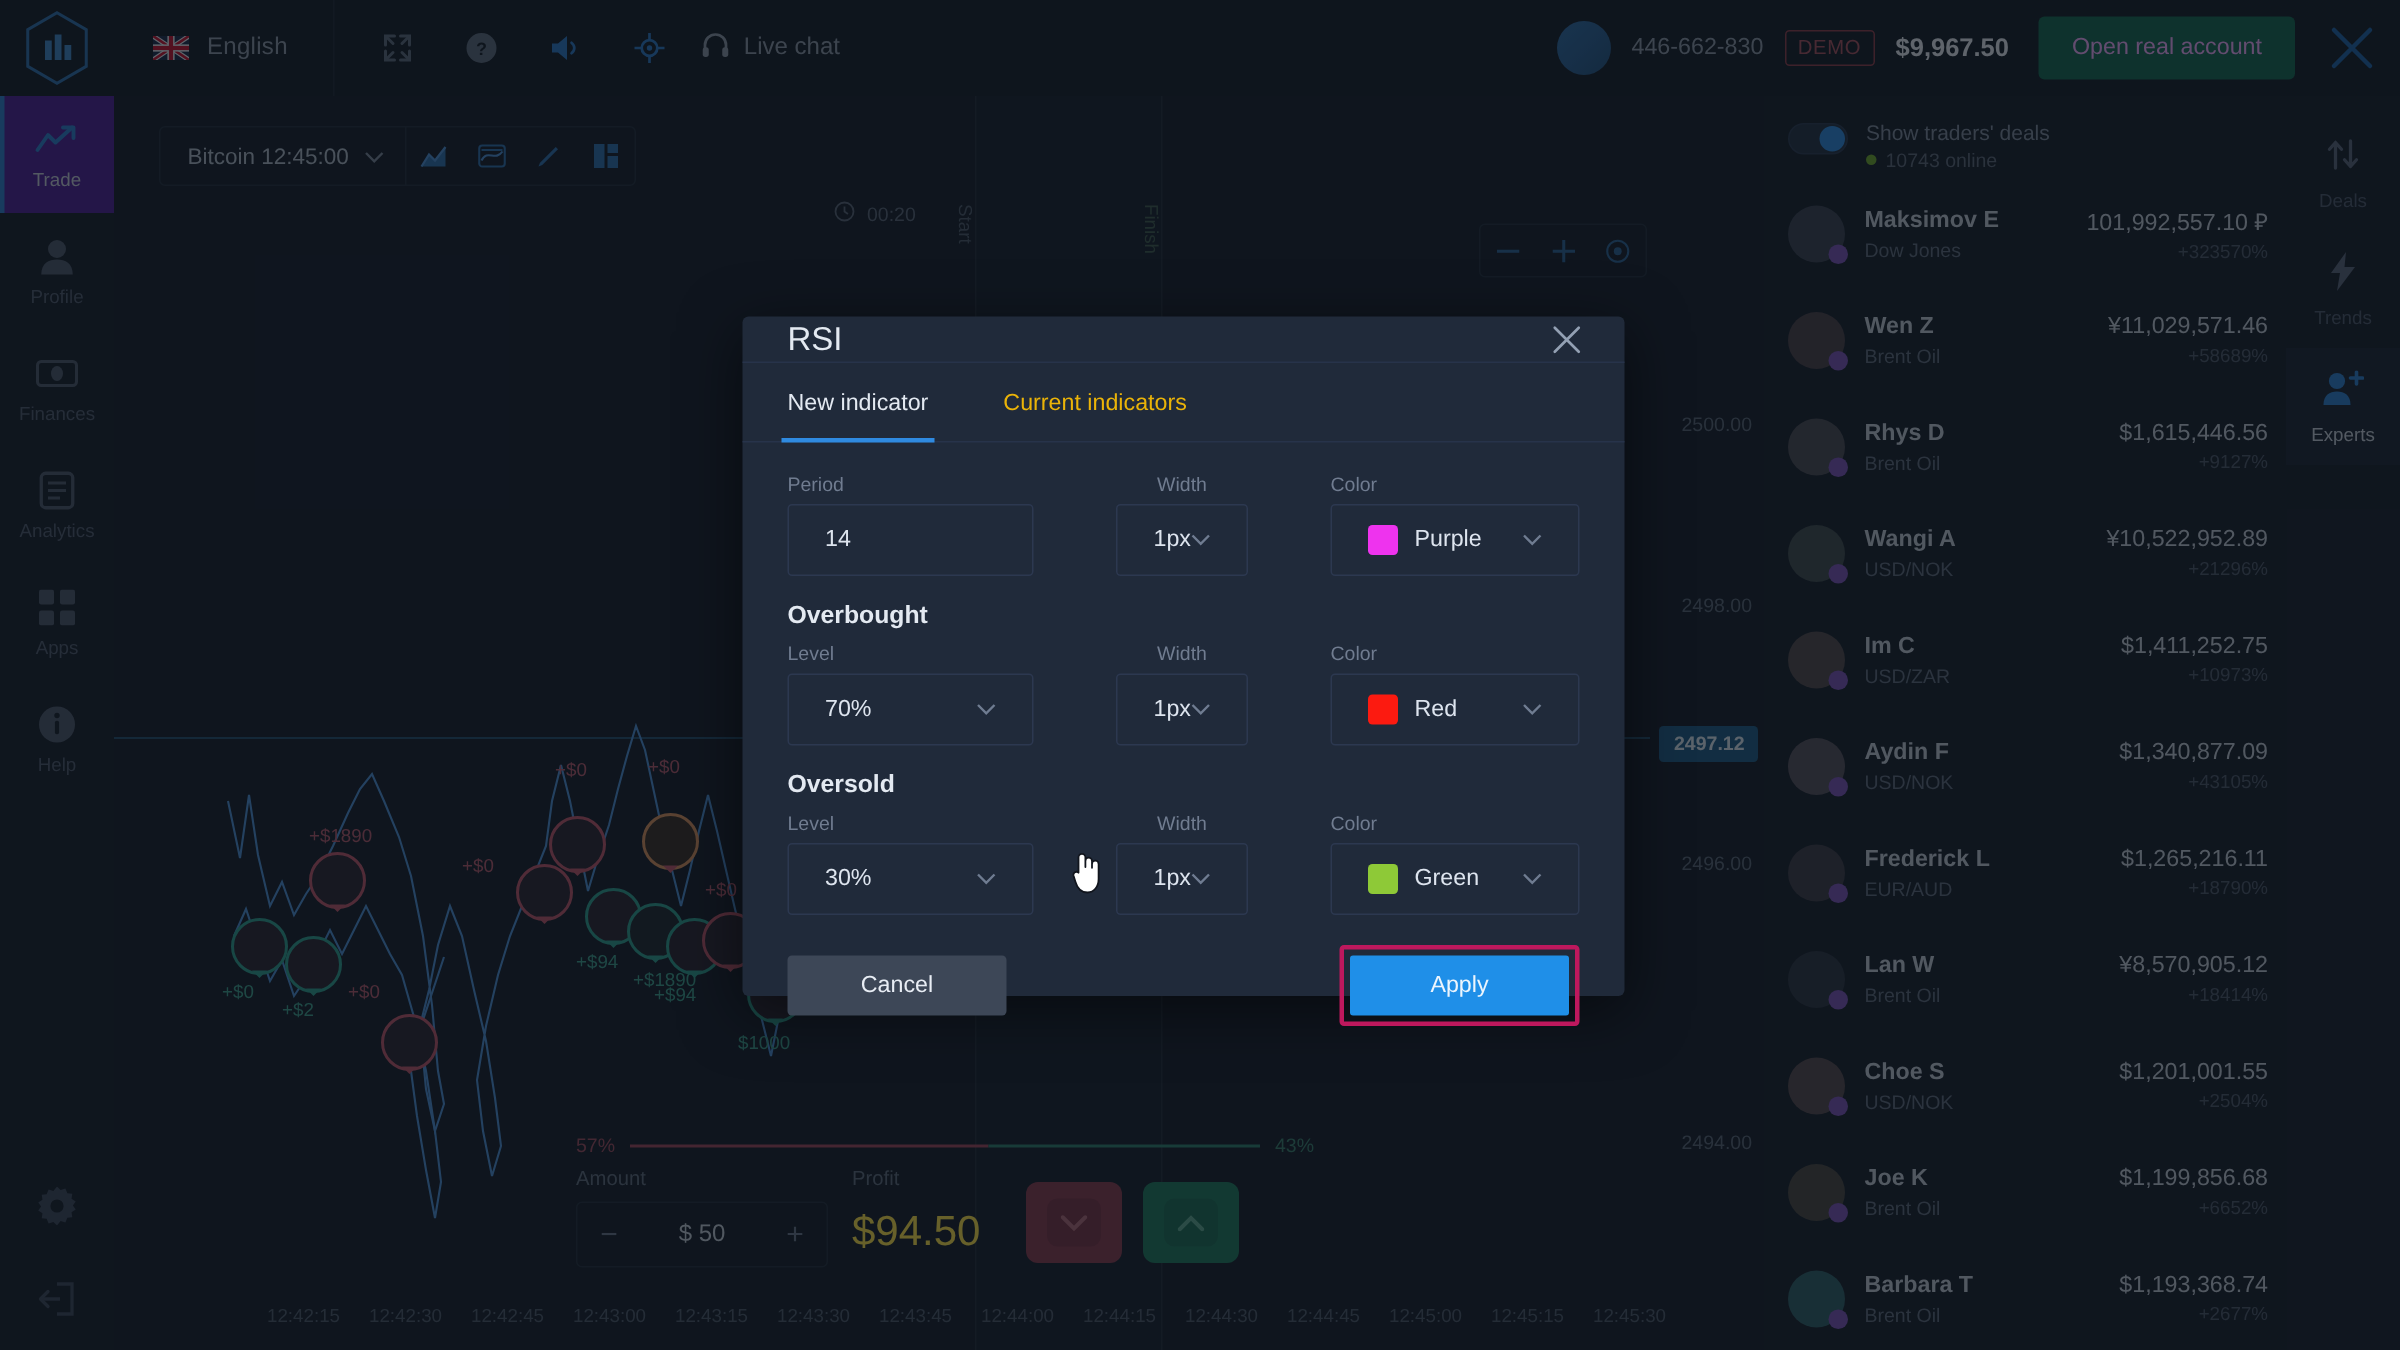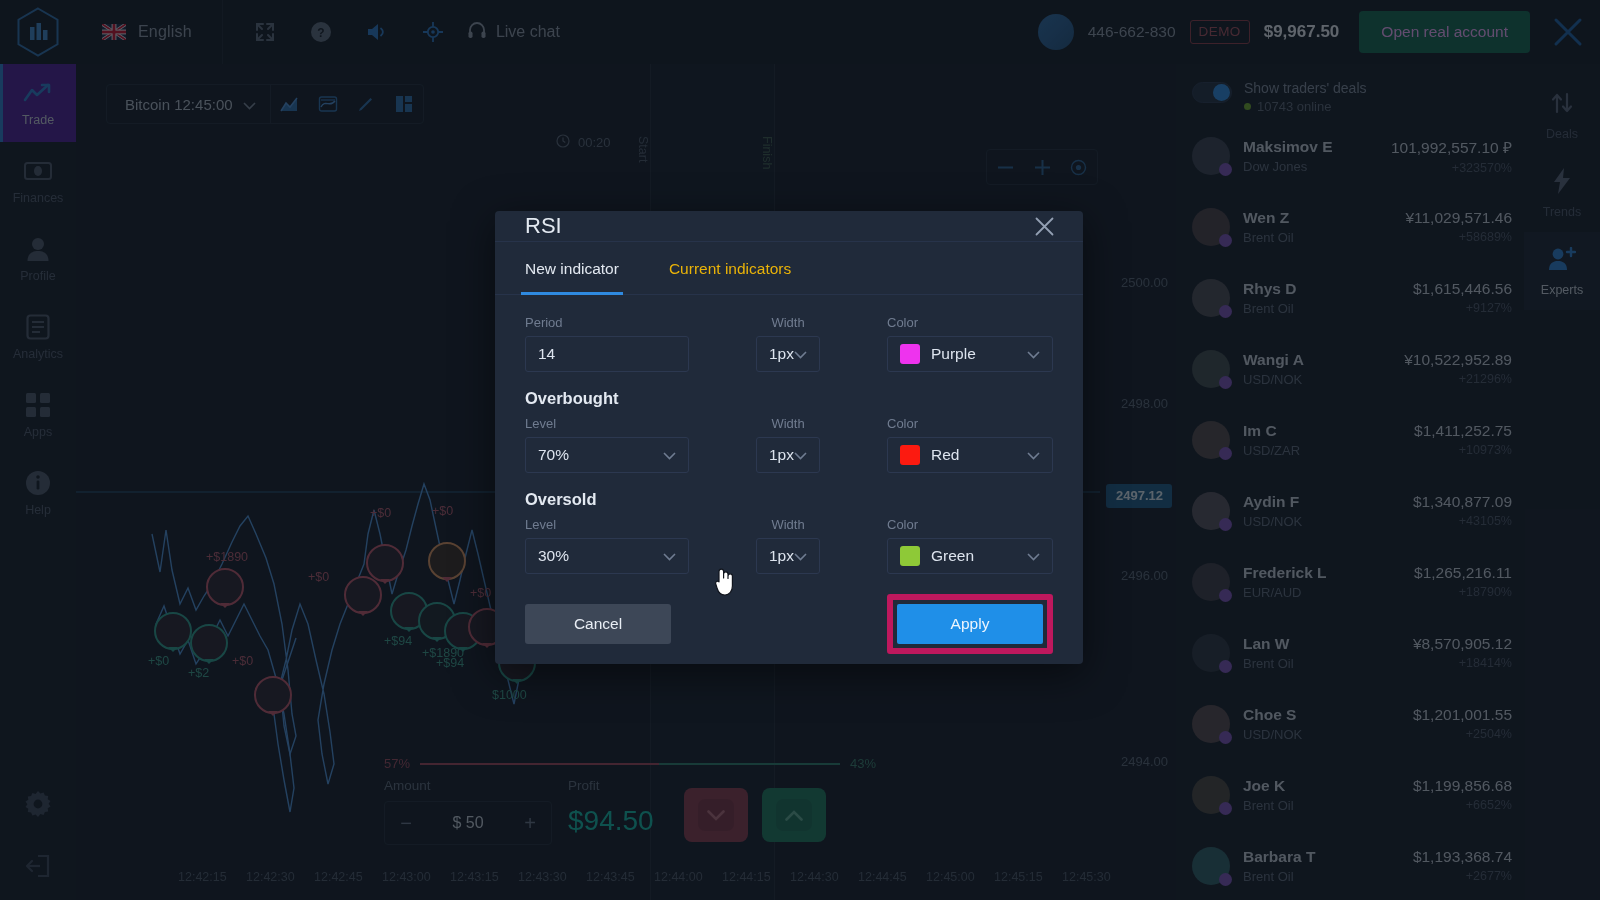--- a/index.html
+++ b/index.html
@@ -198,21 +198,21 @@
   .sent-right { font-size:13px; color:#3a7f6d; }
   .sent-bar { flex:1; height:2px; display:flex; }
   .sent-red { background:#a0445a; }
   .sent-green { background:#2f7f6c; }
   .amount-block { position:absolute; top:22px; left:308px; }
   .blk-label { font-size:13.5px; color:#5f6a7b; margin-bottom:8px; }
   .stepper { display:flex; align-items:center; border:1px solid #232c3b; border-radius:4px; height:44px; width:168px; }
   .stp-btn { width:42px; height:44px; display:flex; align-items:center; justify-content:center; color:#6a7588; font-size:20px; cursor:pointer; }
   .stp-val { flex:1; text-align:center; color:#c3cad6; font-size:16px; }
   .profit-block { position:absolute; top:22px; left:492px; }
-  .profit-val { font-size:28px; color:#14b8a6;margin-top:12px; }
+  .profit-val { font-size:28px; color:#fde047;margin-top:12px; }
   .act-btns { position:absolute; top:32px; left:608px; display:flex; gap:14px; }
   .act { width:64px; height:54px; border-radius:8px; display:flex; align-items:center; justify-content:center; cursor:pointer; }
   .act.down { background:#8a3a4e; }
   .act.up { background:#1f7a5e; }
   .act-inner { width:36px; height:32px; border-radius:7px; display:flex; align-items:center; justify-content:center; }
   .act.down .act-inner { background:#7a3345; color:#b26b79; }
   .act.up .act-inner { background:#1c6d54; color:#5fa992; }
 
   
   .overlay {
@@ -241,34 +241,34 @@
     content:''; position:absolute; left:-4px; right:-4px; bottom:0; height:3px; background:#2f8ae0;
   }
   .modal-body { padding: 20px 30px 0 30px; flex:1; }
   .grid3 { display:flex; gap: 17px; }
   .fld { display:flex; flex-direction:column; gap: 6px; }
   .fld.w1 { width: 164px; }
   .fld.w2 { width: 164px; align-items: center; }
   .fld.w3 { width: 166px; }
   .fld-lbl { font-size: 13px; color:#707c90; }
   .inp, .sel {
-    height: 36px; border: 1px solid #2c3850; border-radius: 3px; background: #202a3a;
-    display:flex; align-items:center; padding: 0 12px; color:#dde4ee; font-size:15.5px;
+    height: 48px; border: 1px solid #2c3850; border-radius: 3px; background: #202a3a;
+    display:flex; align-items:center; padding: 0 24px; color:#dde4ee; font-size:15.5px;
   }
   .sel { cursor: pointer; }
   .sel .chev { margin-left:auto; color:#6f7c91; }
   .swatch { width: 20px; height: 20px; border-radius: 3px; margin-right: 11px; flex:none; }
   .sect-title { font-size: 16.5px; color:#e3e9f1; margin: 17px 0 8px; font-weight: bold; }
   .modal-foot { padding: 20px 30px 24px; display:flex; align-items:center; }
   .btn-cancel {
     width: 146px; height: 40px; background:#3d4757; color:#e8edf4; border:none;
     border-radius:3px; font-size:15.5px; cursor:pointer; font-family:"Liberation Sans", sans-serif;
   }
   .apply-wrap {
-    margin-left:auto; padding: 4px; border: 6px solid #be185d; border-radius: 3px;
+    margin-left:auto; padding: 4px; border: 3px solid #be185d; border-radius: 3px;
   }
   .btn-apply {
     width: 146px; height: 40px; background:#1f8fe8; color:#ecf5fd; border:none;
     border-radius:2px; font-size:15.5px; cursor:pointer; font-family:"Liberation Sans", sans-serif;
   }
   .cursor-hand { position:absolute; left: 714px; top: 566px; z-index: 70; pointer-events:none; }
 </style>
 </head>
 <body>
 
@@ -643,35 +643,35 @@
       <span class="nav-icn">
         <svg width="30" height="22" viewBox="0 0 30 22">
             <path d="M2 18 L9 8 L14 13 L25 3" stroke="currentColor" stroke-width="2.6" fill="none" stroke-linecap="round" stroke-linejoin="round"></path>
             <path d="M19 3 L26 3 L26 10" stroke="currentColor" stroke-width="2.6" fill="none" stroke-linecap="round" stroke-linejoin="round"></path>
           </svg>
       </span>
       <span class="nav-label">Trade</span>
     </div>
     <div class="nav-item">
       <span class="nav-icn">
+        <svg width="24" height="25" viewBox="0 0 24 25">
+            <circle cx="12" cy="7" r="6" fill="currentColor"></circle>
+            <path d="M1.5 24 C1.5 16.5 6.5 14 12 14 C17.5 14 22.5 16.5 22.5 24 Z" fill="currentColor"></path>
+          </svg>
+      </span>
+      <span class="nav-label">Profile</span>
+    </div>
+    <div class="nav-item">
+      <span class="nav-icn">
         <svg width="28" height="18" viewBox="0 0 28 18">
             <rect x="1" y="1" width="26" height="16" rx="2.5" stroke="currentColor" stroke-width="2" fill="none"></rect>
             <ellipse cx="14" cy="9" rx="4" ry="5" fill="currentColor"></ellipse>
           </svg>
       </span>
       <span class="nav-label">Finances</span>
-    </div>
-    <div class="nav-item">
-      <span class="nav-icn">
-        <svg width="24" height="25" viewBox="0 0 24 25">
-            <circle cx="12" cy="7" r="6" fill="currentColor"></circle>
-            <path d="M1.5 24 C1.5 16.5 6.5 14 12 14 C17.5 14 22.5 16.5 22.5 24 Z" fill="currentColor"></path>
-          </svg>
-      </span>
-      <span class="nav-label">Profile</span>
     </div>
     <div class="nav-item">
       <span class="nav-icn">
         <svg width="24" height="26" viewBox="0 0 24 26">
             <rect x="1.5" y="1.5" width="21" height="23" rx="3" stroke="currentColor" stroke-width="2.2" fill="none"></rect>
             <rect x="6" y="7" width="12" height="2" fill="currentColor"></rect>
             <rect x="6" y="12" width="12" height="2" fill="currentColor"></rect>
             <rect x="6" y="17" width="8" height="2" fill="currentColor"></rect>
           </svg>
       </span>

